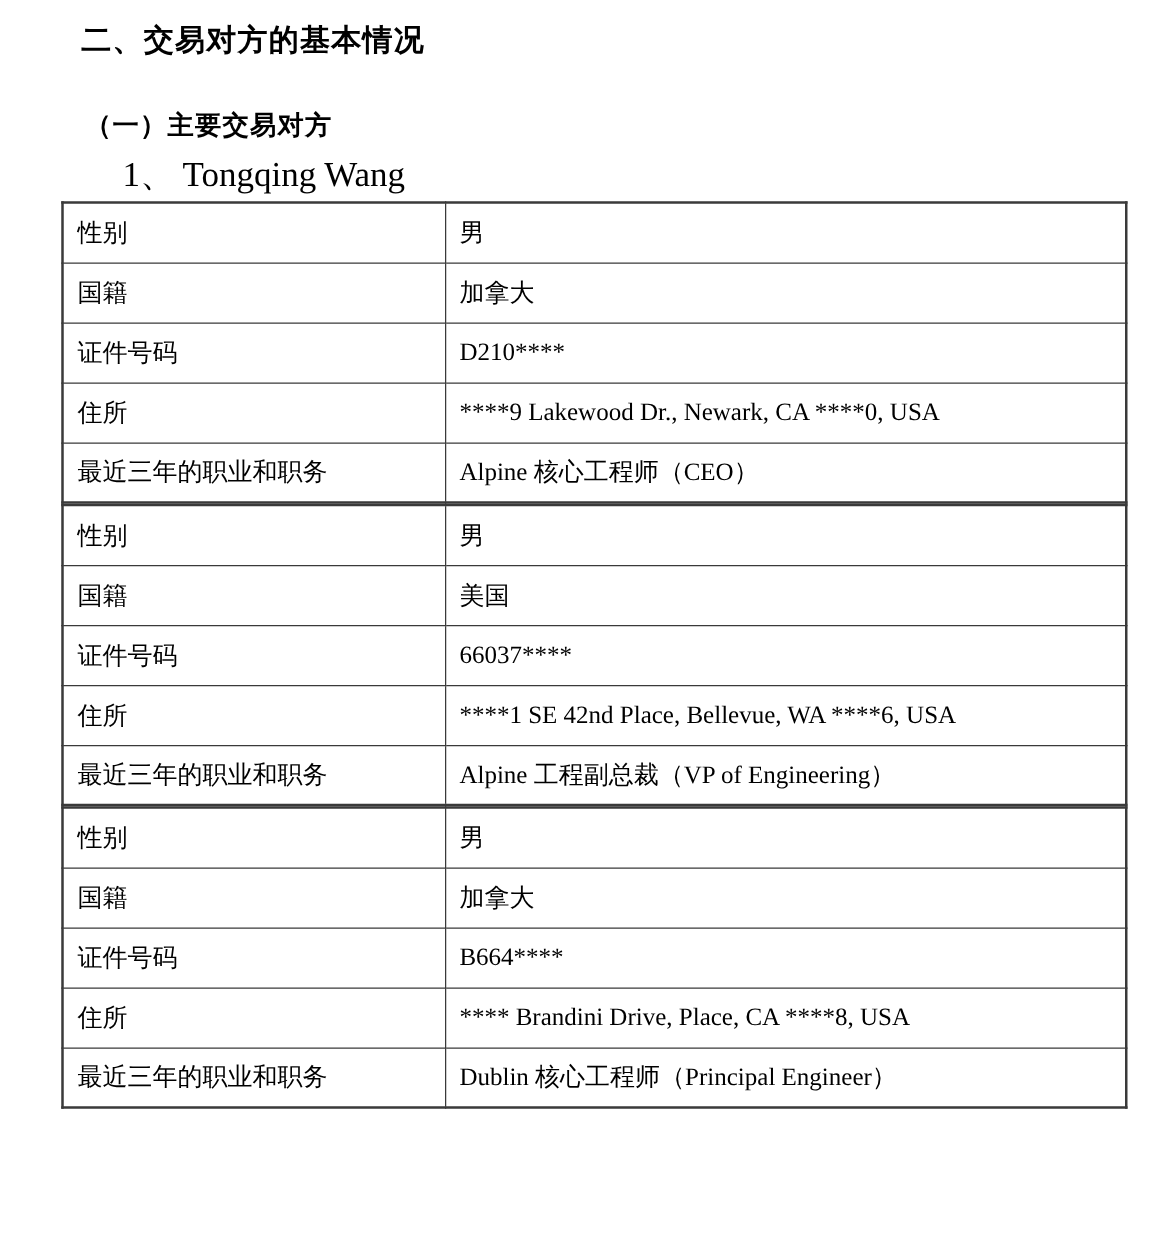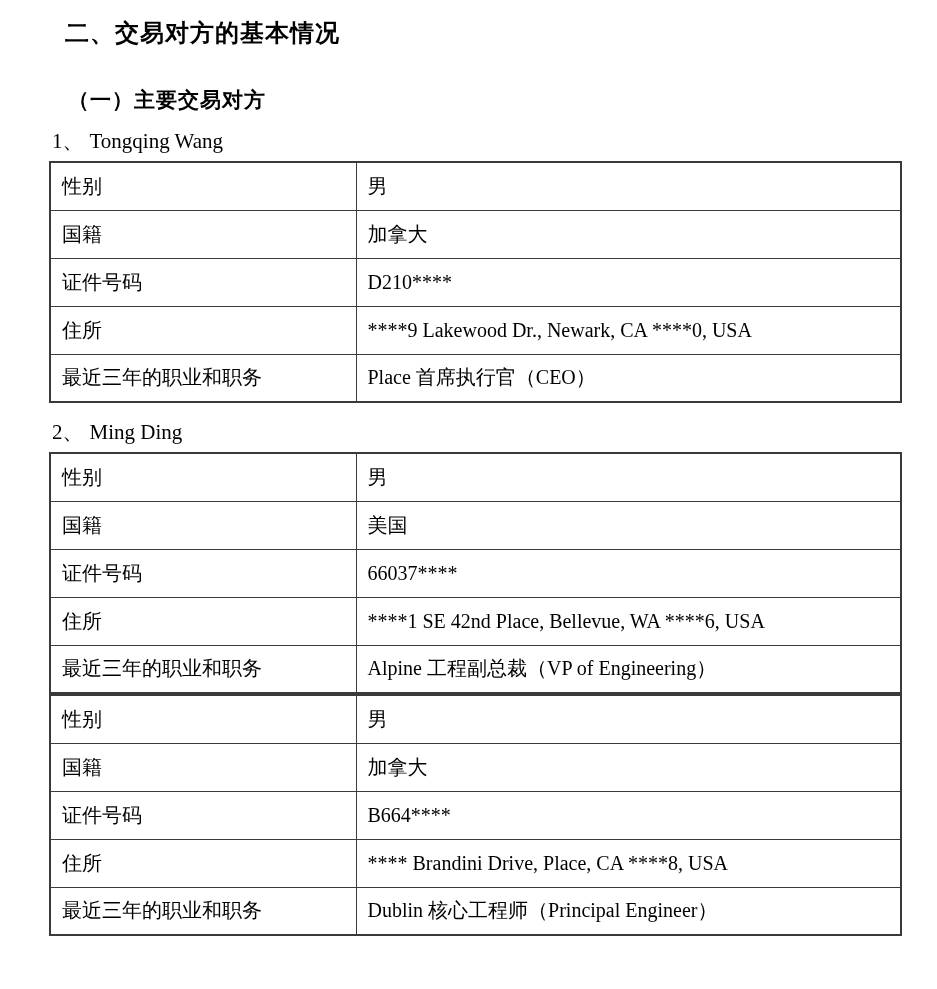--- a/index.html
+++ b/index.html
@@ -19,24 +19,24 @@
     letter-spacing: 1px;
   }
   .doc-subtitle {
     font-size: 21px;
     line-height: 24px;
     font-weight: bold;
     margin: 42px 0 0 68px;
     letter-spacing: 1px;
   }
   .person-heading {
-    font-size: 21px;
+    font-size: 28px;
     line-height: 24px;
     font-weight: normal;
-    margin: 17px 0 8px 52px;
+    margin: 17px 0 8px 98px;
     font-family: Liberation Serif, serif;
   }
   .person-heading .num {
     margin-right: 6px;
   }
   table.info-table {
     border-collapse: collapse;
     margin-left: 49px;
     width: 851px;
     table-layout: fixed;
@@ -75,28 +75,27 @@
       <tr>
         <td class="col-label">证件号码</td>
         <td class="col-value">D210****</td>
       </tr>
       <tr>
         <td class="col-label">住所</td>
         <td class="col-value">****9 Lakewood Dr., Newark, CA ****0, USA</td>
       </tr>
       <tr>
         <td class="col-label">最近三年的职业和职务</td>
-        <td class="col-value">Place 首席执行官（CEO）</td>
+        <td class="col-value">Alpine 核心工程师（CEO）</td>
       </tr>
     </tbody>
   </table>
 </div>
 
 <div>
-  <div class="person-heading"><span class="num">2、</span><span>Ming Ding</span></div>
   <table class="info-table">
     <tbody>
       <tr>
         <td class="col-label">性别</td>
         <td class="col-value">男</td>
       </tr>
       <tr>
         <td class="col-label">国籍</td>
         <td class="col-value">美国</td>
       </tr>

